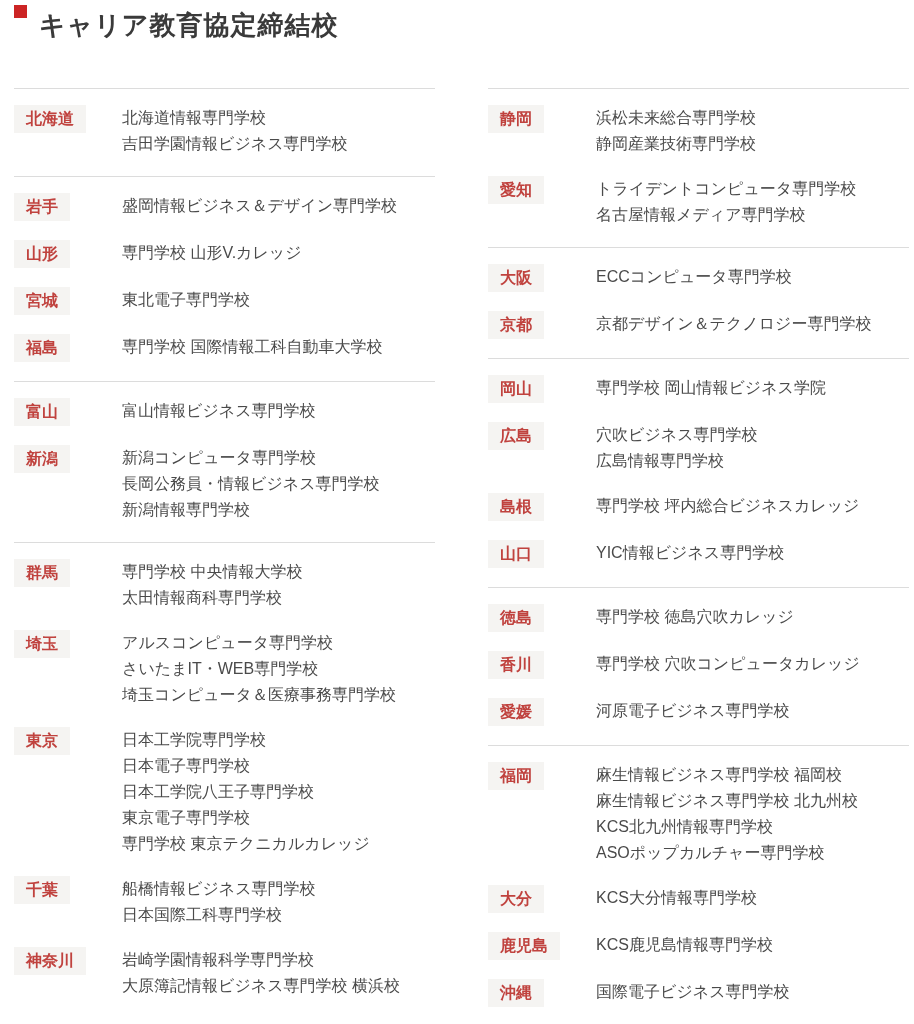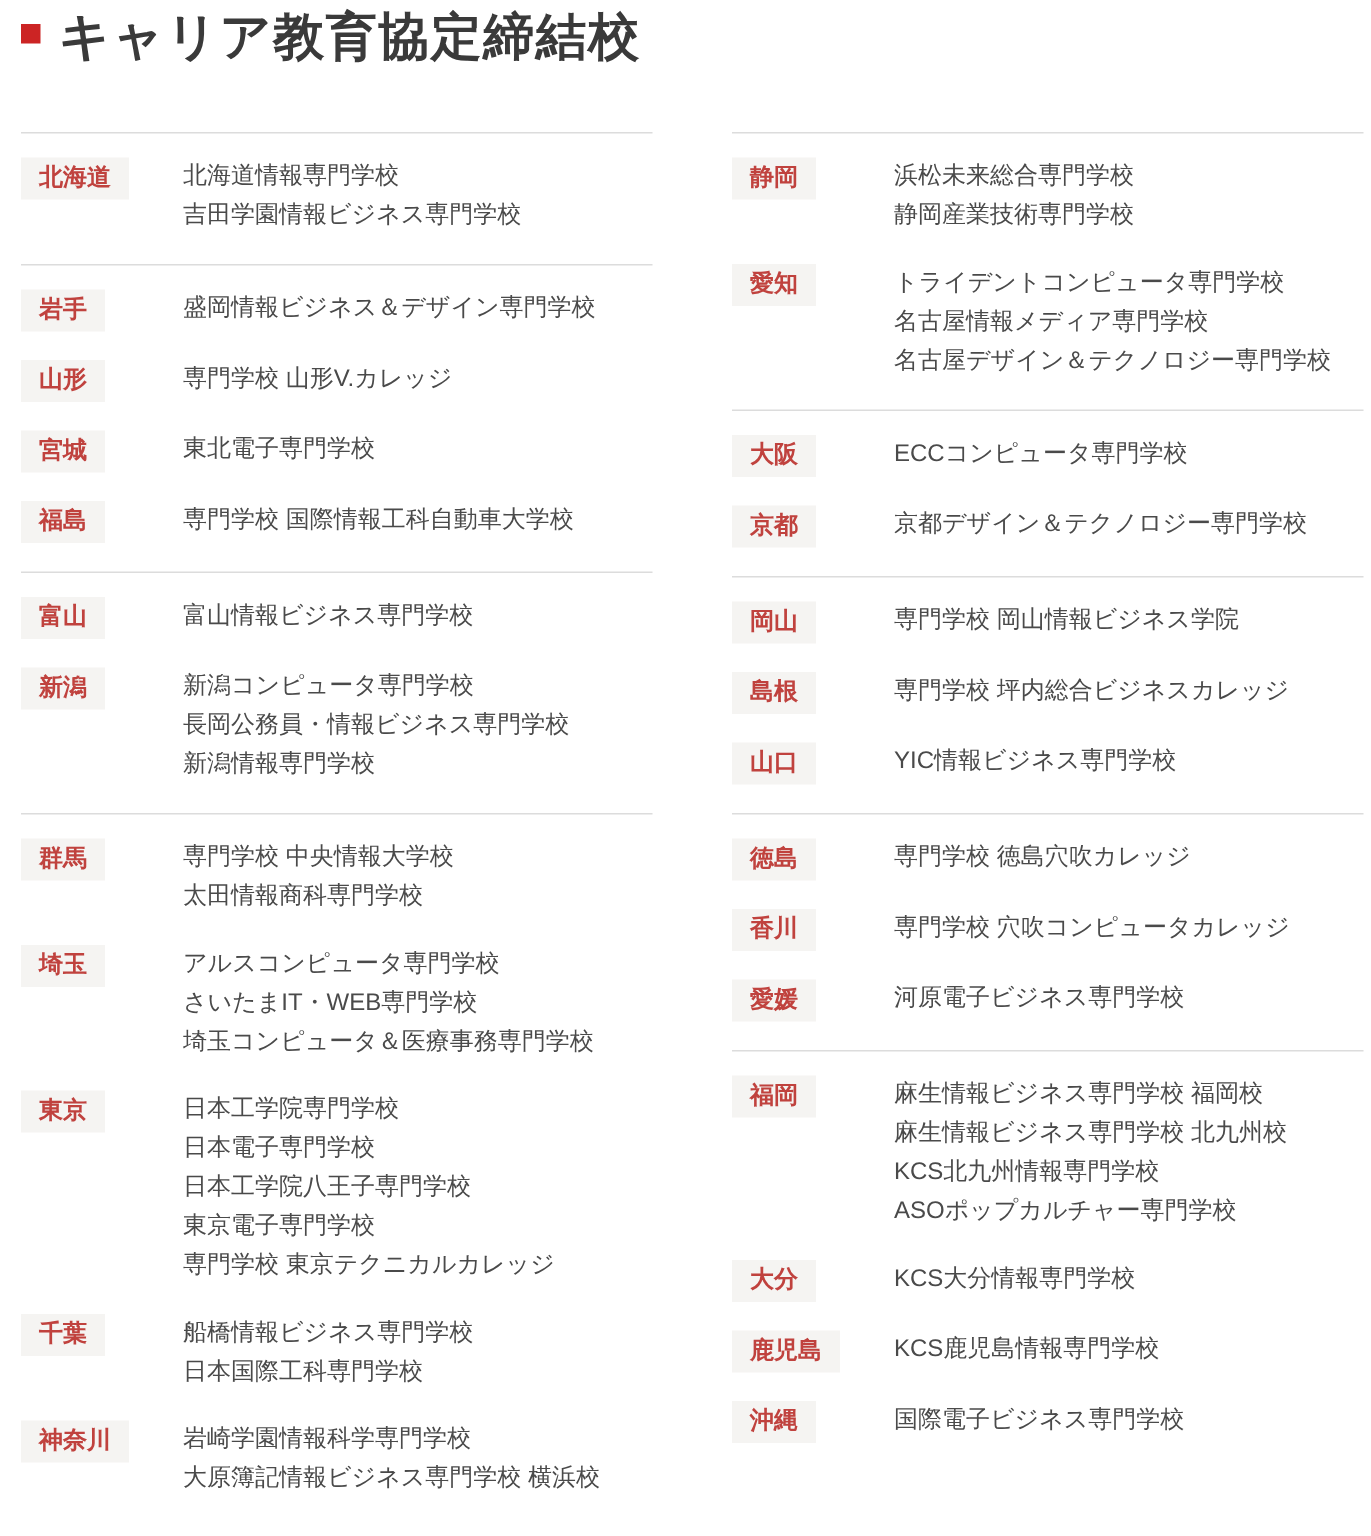--- a/index.html
+++ b/index.html
@@ -17,22 +17,22 @@
     min-height:1024px;
     font-family:"Liberation Sans","DejaVu Sans",sans-serif;
     color:var(--body-text);
   }
   .page{
     width:914px;
     padding:8px 4px 20px 14px;
   }
   .page-title{
     display:flex;
-    align-items:center;
-    font-size:34px;
+    align-items:flex-start;
+    font-size:26px;
     font-weight:bold;
     color:var(--title-text);
     letter-spacing:1px;
     line-height:34px;
   }
   .bullet{
     width:13px;
     height:13px;
     background:var(--accent);
     display:inline-block;
@@ -192,21 +192,20 @@
             <div class="schools">
               <div class="school">浜松未来総合専門学校</div>
               <div class="school">静岡産業技術専門学校</div>
             </div>
           </div>
           <div class="group">
             <div class="label-cell"><span class="badge">愛知</span></div>
             <div class="schools">
               <div class="school">トライデントコンピュータ専門学校</div>
               <div class="school">名古屋情報メディア専門学校</div>
-              <div class="school">名古屋デザイン＆テクノロジー専門学校</div>
             </div>
           </div>
         </div>
         <div class="section">
           <div class="group">
             <div class="label-cell"><span class="badge">大阪</span></div>
             <div class="schools">
               <div class="school">ECCコンピュータ専門学校</div>
             </div>
           </div>
@@ -215,20 +214,27 @@
             <div class="schools">
               <div class="school">京都デザイン＆テクノロジー専門学校</div>
             </div>
           </div>
         </div>
         <div class="section">
           <div class="group">
             <div class="label-cell"><span class="badge">岡山</span></div>
             <div class="schools">
               <div class="school">専門学校 岡山情報ビジネス学院</div>
+            </div>
+          </div>
+          <div class="group">
+            <div class="label-cell"><span class="badge">広島</span></div>
+            <div class="schools">
+              <div class="school">穴吹ビジネス専門学校</div>
+              <div class="school">広島情報専門学校</div>
             </div>
           </div>
           <div class="group">
             <div class="label-cell"><span class="badge">島根</span></div>
             <div class="schools">
               <div class="school">専門学校 坪内総合ビジネスカレッジ</div>
             </div>
           </div>
           <div class="group">
             <div class="label-cell"><span class="badge">山口</span></div>

